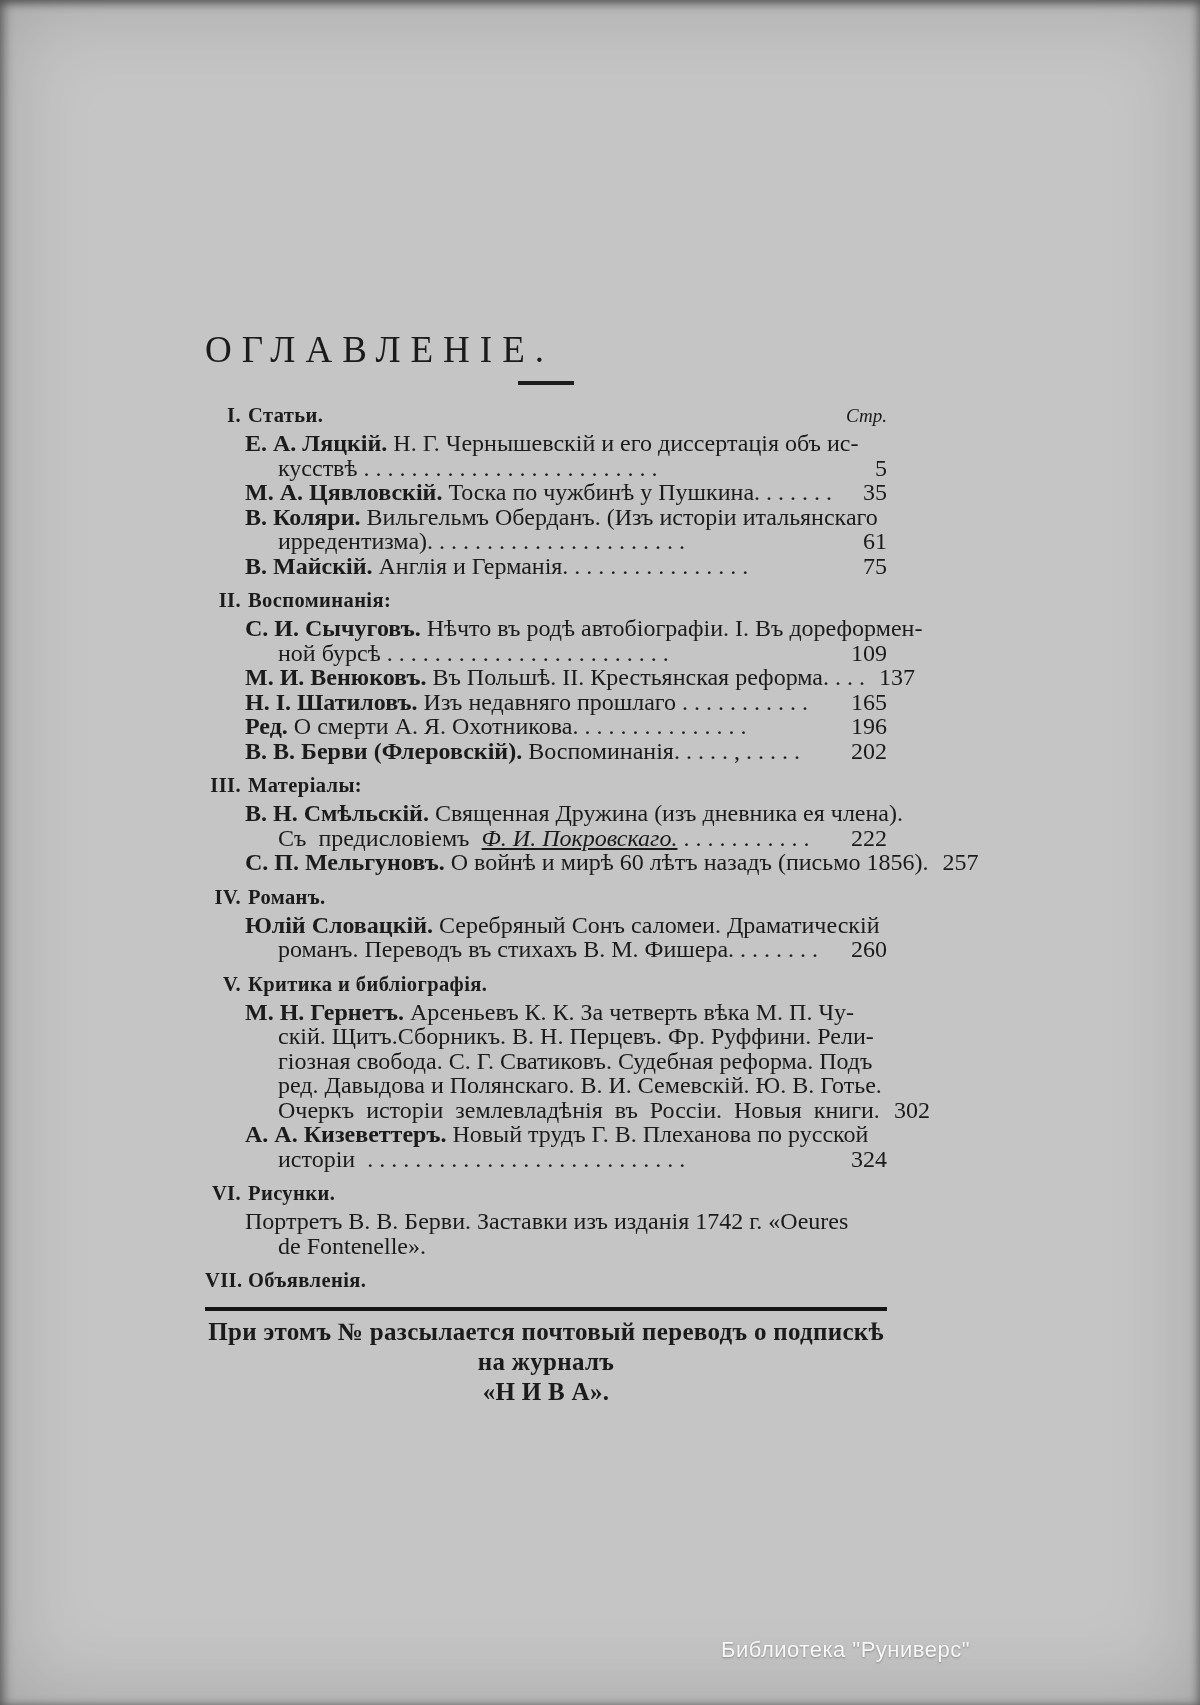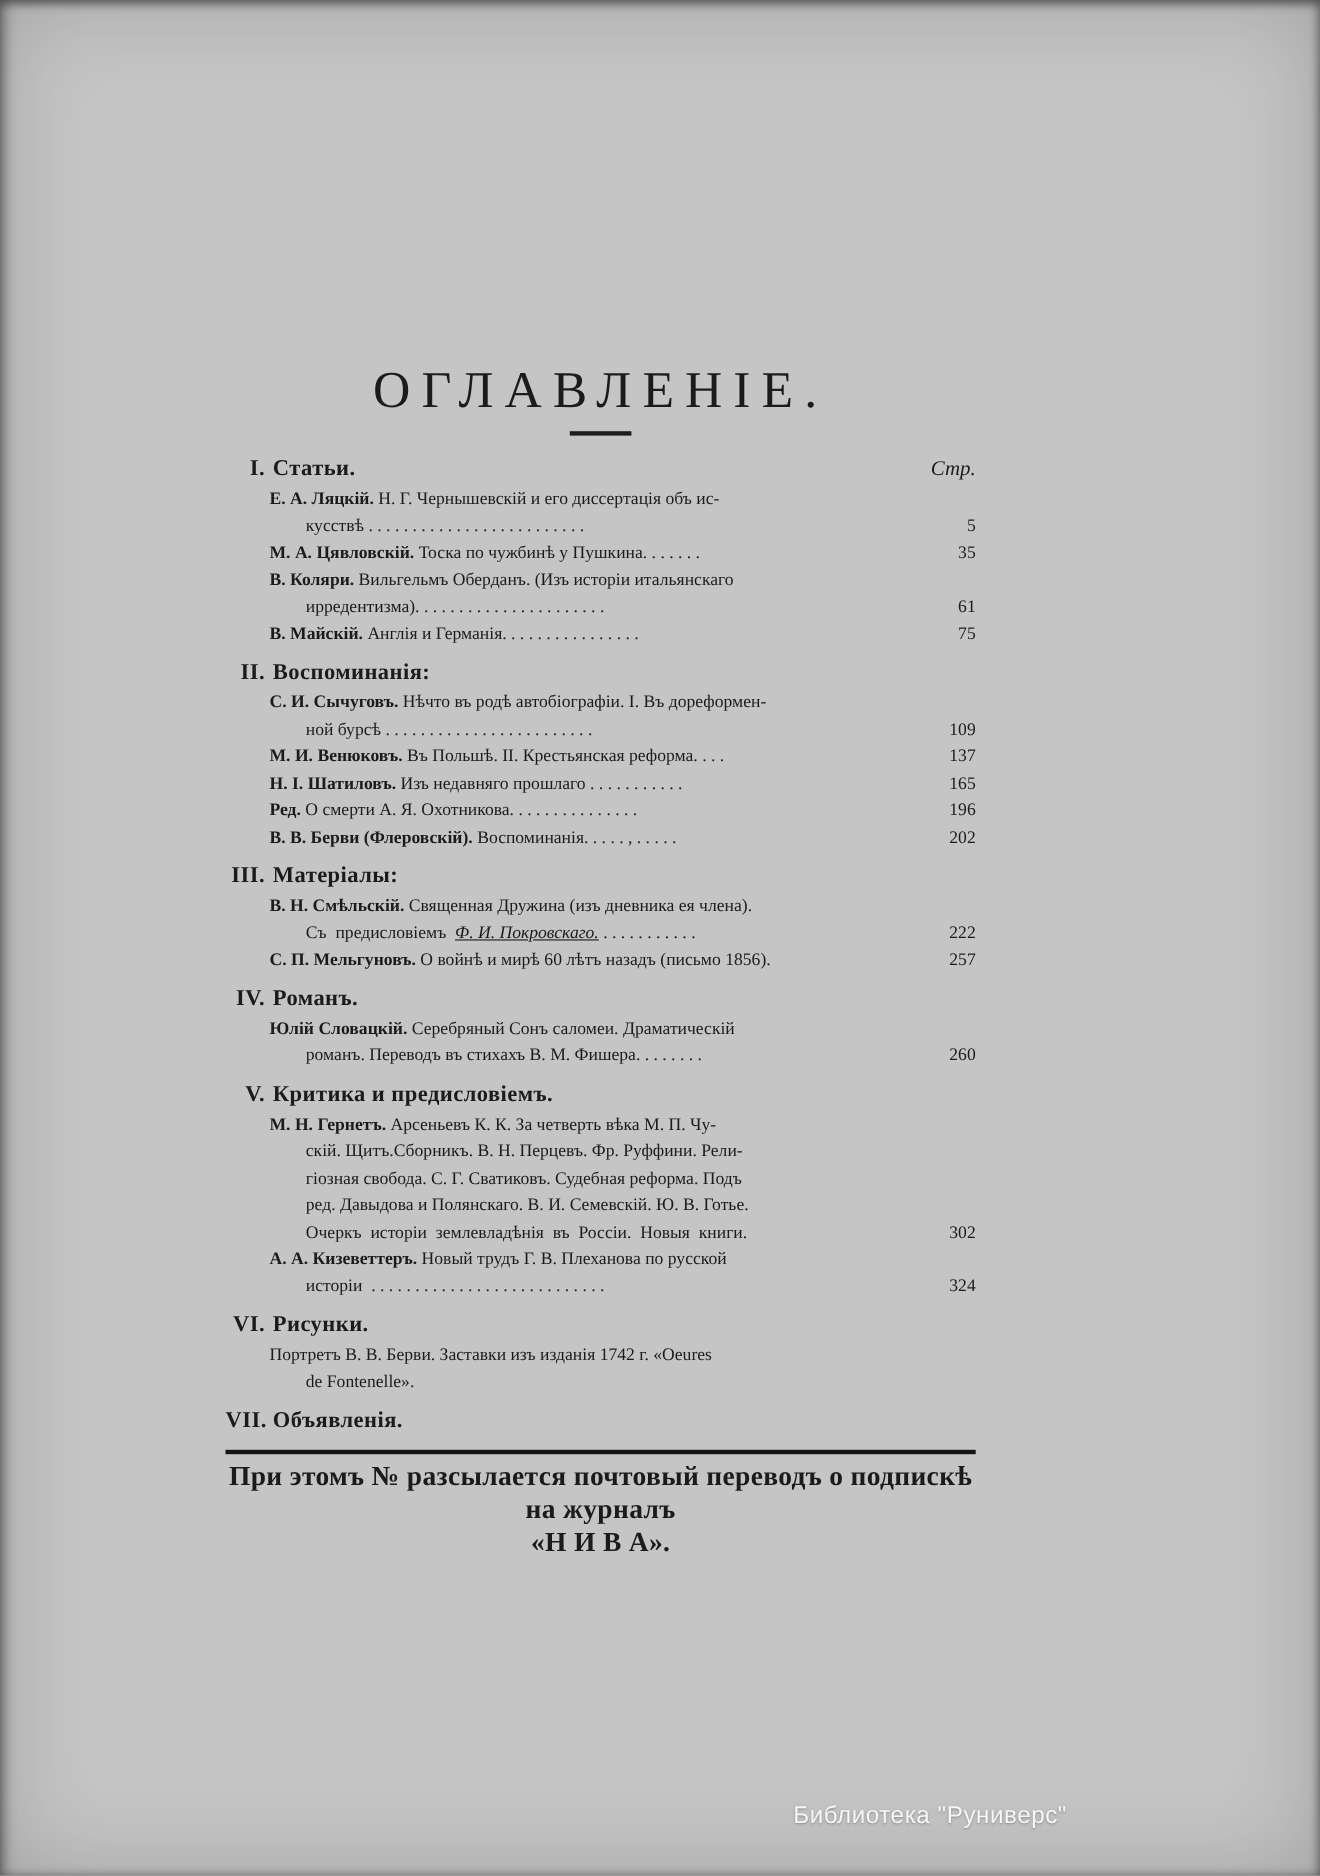--- a/index.html
+++ b/index.html
@@ -12,24 +12,24 @@
     font-family:"Liberation Serif","DejaVu Serif",serif;
     color:#1b1b1b;
     overflow:hidden;
   }
   .content{
     position:absolute;
     left:205px;top:328px;
     width:682px;
   }
   .doc-title{
-    font-size:47px;
+    font-size:37px;
     font-weight:normal;
     letter-spacing:10px;
-    text-align:center;
+    text-align:left;
     margin:0 0 6px 0;
   }
   .title-rule{
     width:56px;height:4px;
     background:#1d1d1d;
     margin:10px auto 18px auto;
   }
   .heading{
     display:flex;
     align-items:baseline;
@@ -48,21 +48,21 @@
   .heading-right{
     margin-left:auto;
     font-weight:normal;
     font-style:italic;
     font-size:19px;
     letter-spacing:0;
   }
   .line{
     display:flex;
     align-items:flex-start;
-    font-size:16px;
+    font-size:24px;
     line-height:24.5px;
     white-space:nowrap;
   }
   .line .line-text{white-space:pre;}
   .ind1 .line-text{padding-left:40px;}
   .ind2 .line-text{padding-left:73px;}
   .b{font-weight:bold;}
   .i{font-style:italic;text-decoration:underline;}
   .page-col{
     margin-left:auto;
@@ -186,21 +186,21 @@
             <span class="line-text"><span class="b">Юлій Словацкій.</span><span> Серебряный Сонъ саломеи. Драматическій</span></span>
           </div>
           <div class="line ind2">
             <span class="line-text"><span>романъ. Переводъ въ стихахъ В. М. Фишера. . . . . . . .</span></span>
             <span class="page-col">260</span>
           </div>
         </div>
         <div class="section">
           <div class="heading">
             <span class="heading-num">V.</span>
-            <span class="heading-label">Критика и предисловіемъ.</span>
+            <span class="heading-label">Критика и библіографія.</span>
           </div>
           <div class="line ind1">
             <span class="line-text"><span class="b">М. Н. Гернетъ.</span><span> Арсеньевъ К. К. За четверть вѣка М. П. Чу-</span></span>
           </div>
           <div class="line ind2">
             <span class="line-text"><span>скій. Щитъ.Сборникъ. В. Н. Перцевъ. Фр. Руффини. Рели-</span></span>
           </div>
           <div class="line ind2">
             <span class="line-text"><span>гіозная свобода. С. Г. Сватиковъ. Судебная реформа. Подъ</span></span>
           </div>

